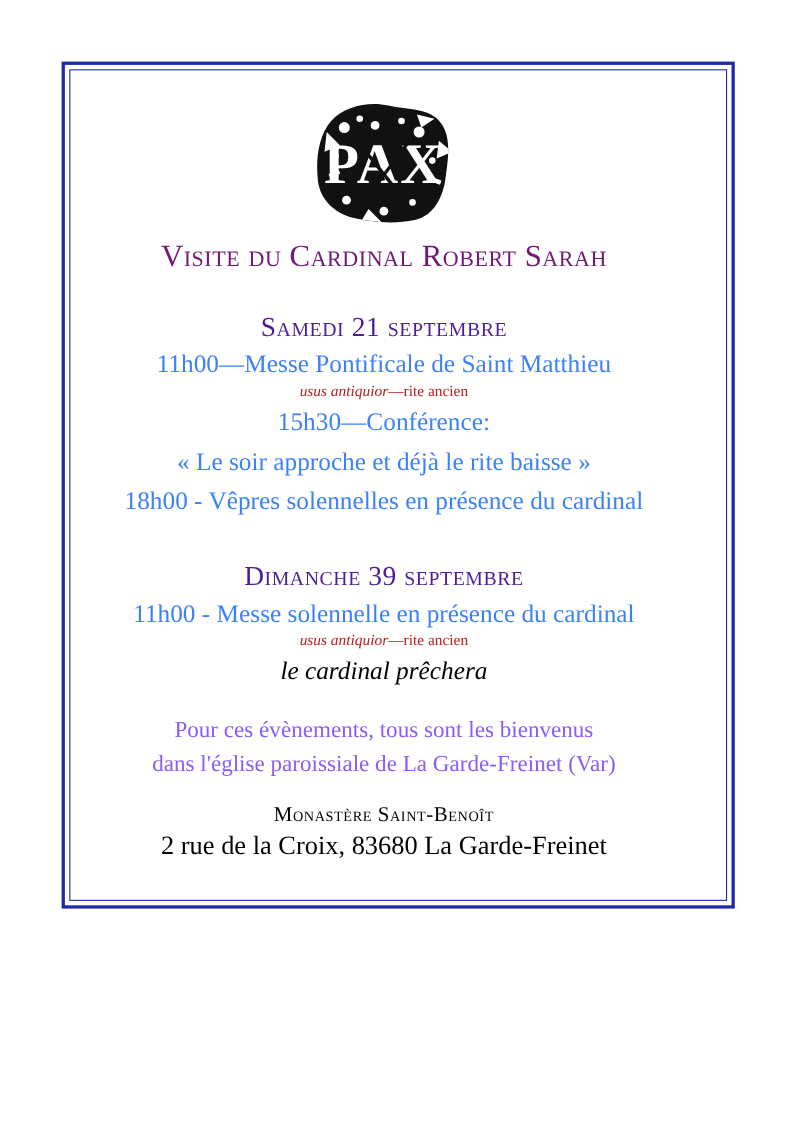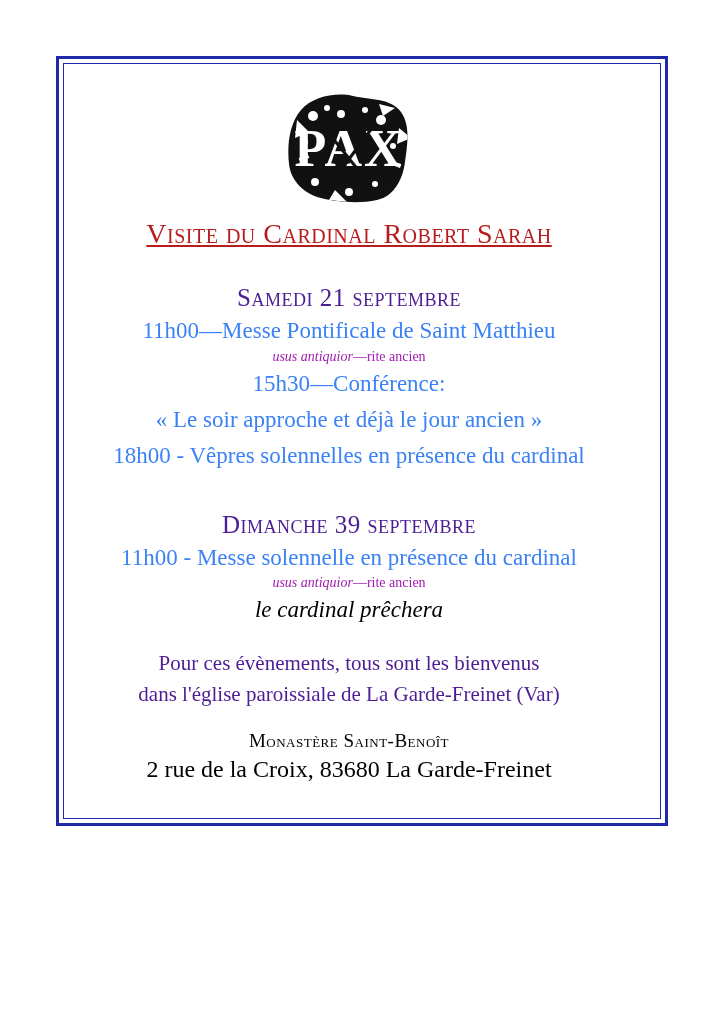--- a/index.html
+++ b/index.html
@@ -50,61 +50,60 @@
     justify-content: center;
     align-items: center;
     margin-top: 6px;
     margin-bottom: 10px;
   }
   .logo {
     width: 140px;
     height: 118px;
   }
   .title {
-    color: #b91c1c;
+    color: #701a75;
     font-size: 28px;
     letter-spacing: 0.5px;
     margin: 2px 0 6px 0;
     font-variant: small-caps;
     font-family: "Liberation Serif", serif;
-    text-decoration: underline;
   }
   .day-heading {
     color: #4c1d95;
     font-size: 25px;
     font-variant: small-caps;
     letter-spacing: 0.5px;
     margin: 22px 0 4px 0;
   }
   .line {
     color: #3b82f6;
     font-size: 23px;
     line-height: 1.30;
     margin: 2px 0;
     font-family: "Liberation Serif", serif;
   }
   .sub-line {
-    color: #a21caf;
+    color: #b91c1c;
     font-size: 14px;
     margin: 3px 0 4px 0;
   }
   .sub-line .ital {
     font-style: italic;
   }
   .quote {
     font-size: 23px;
     margin: 6px 0;
   }
   .ital-line {
     font-style: italic;
     font-size: 23px;
     margin: 6px 0 2px 0;
   }
   .red-block {
-    color: #4c1d95;
+    color: #8b5cf6;
     font-size: 21px;
     line-height: 1.35;
     margin-top: 26px;
   }
   .red-block div {
     margin: 2px 0;
   }
   .footer {
     margin-top: 22px;
   }
@@ -178,21 +177,21 @@
     <div class="gap-small"></div>
 
     <div class="day-heading">Samedi 21 septembre</div>
 
     <div class="line">11h00—Messe Pontificale de Saint Matthieu</div>
     <div class="sub-line">
       <span class="ital">usus antiquior</span><span>—rite ancien</span>
     </div>
 
     <div class="line">15h30—Conférence:</div>
-    <div class="line quote">« Le soir approche et déjà le jour ancien »</div>
+    <div class="line quote">« Le soir approche et déjà le rite baisse »</div>
 
     <div class="line">18h00 - Vêpres solennelles en présence du cardinal</div>
 
     <div class="gap-med"></div>
 
     <div class="day-heading">Dimanche 39 septembre</div>
 
     <div class="line">11h00 - Messe solennelle en présence du cardinal</div>
     <div class="sub-line">
       <span class="ital">usus antiquior</span><span>—rite ancien</span>

